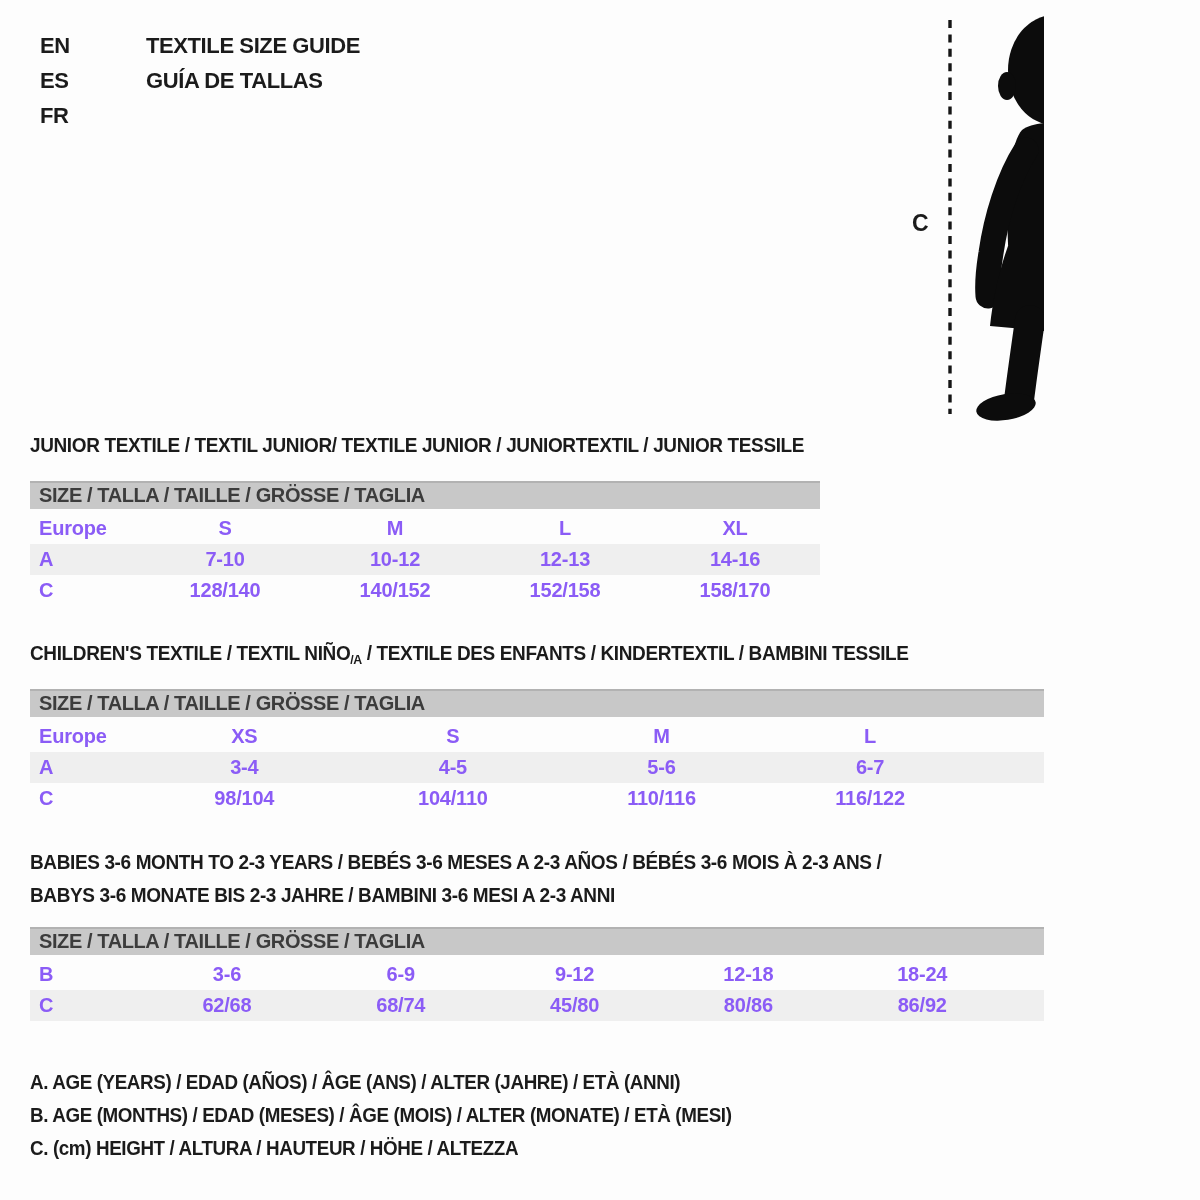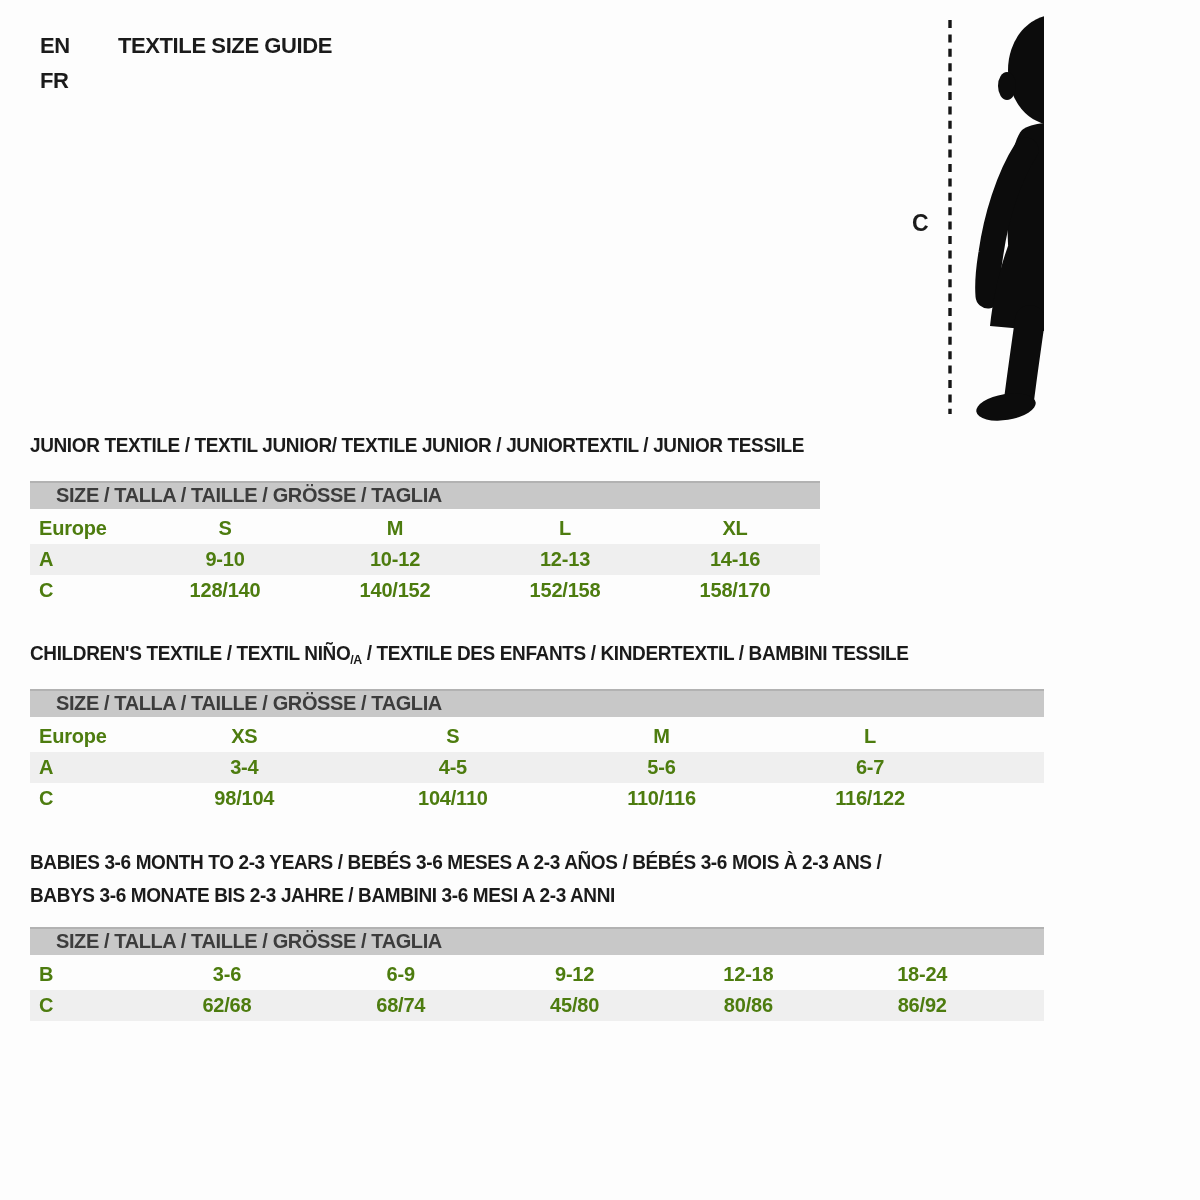--- a/index.html
+++ b/index.html
@@ -10,21 +10,21 @@
     font-weight:700;
     color:#1b1b1b;
     -webkit-font-smoothing:antialiased;
   }
   .page{position:relative;width:1044px;height:1200px;overflow:hidden;}
 
   
   .lang-header{position:absolute;left:40px;top:28px;}
   .lang-row{display:flex;height:35px;align-items:center;font-size:22px;letter-spacing:-0.4px;}
   .lang-code{width:78px;flex:0 0 78px;}
-  .lang-title{white-space:nowrap;}
+  .lang-title{white-space:nowrap;margin-left:28px;}
 
   
   .figure{position:absolute;left:900px;top:8px;width:270px;height:415px;}
   .figure svg{position:absolute;left:0;top:0;}
   .c-label{position:absolute;left:12px;top:202px;font-size:23px;}
 
   
   .section-title{
     position:absolute;left:30px;
     font-size:20px;letter-spacing:-0.4px;white-space:nowrap;
@@ -39,26 +39,26 @@
 
   
   .tbl{position:absolute;left:30px;}
   #tbl-junior{top:481px;width:790px;}
   #tbl-children{top:689px;width:1153px;}
   #tbl-babies{top:927px;width:1153px;}
 
   .tbl-bar{
     height:28px;background:#c8c8c8;color:#3c3c3c;
     display:flex;align-items:center;
-    padding-left:26px;
+    padding-left:9px;
     font-size:20px;letter-spacing:-0.4px;
     box-shadow:inset 0 2px 0 rgba(150,150,150,.45);
   }
   .tbl-rows{margin-top:4px;}
-  .t-row{display:flex;height:31px;align-items:center;font-size:20px;letter-spacing:-0.2px;color:#4d7c0f;}
+  .t-row{display:flex;height:31px;align-items:center;font-size:20px;letter-spacing:-0.2px;color:#8b5cf6;}
   .t-row:nth-child(2){background:#efefef;}
   .t-label{flex:0 0 110px;width:110px;padding-left:9px;box-sizing:border-box;}
   .t-cell{flex:1;text-align:center;}
 
   
   .legend{position:absolute;left:30px;top:1066px;}
   .legend-line{
     display:flex;align-items:center;height:33px;
     font-size:20px;letter-spacing:-0.4px;white-space:nowrap;
     transform:scaleX(0.94);transform-origin:0 50%;
@@ -68,20 +68,24 @@
 <body>
 
 <div class="page">
 
   <div class="lang-header">
     <div class="lang-row">
       <span class="lang-code">EN</span>
       <span class="lang-title">TEXTILE SIZE GUIDE</span>
     </div>
     <div class="lang-row">
+      <span class="lang-code">ES</span>
+      <span class="lang-title">GUÍA DE TALLAS</span>
+    </div>
+    <div class="lang-row">
       <span class="lang-code">FR</span>
     </div>
   </div>
 
   <div class="figure">
     <span class="c-label">C</span>
     <svg width="270" height="415" viewBox="0 0 270 415" aria-hidden="true">
       <line x1="50" y1="12" x2="50" y2="406" stroke="#151515" stroke-width="3.4" stroke-dasharray="8 6.4"></line>
       <g fill="#0c0c0c" transform="translate(62,0)">
 
@@ -113,21 +117,21 @@
     <div class="tbl-rows">
       <div class="t-row">
         <span class="t-label">Europe</span>
         <span class="t-cell">S</span>
         <span class="t-cell">M</span>
         <span class="t-cell">L</span>
         <span class="t-cell">XL</span>
       </div>
       <div class="t-row">
         <span class="t-label">A</span>
-        <span class="t-cell">9-10</span>
+        <span class="t-cell">7-10</span>
         <span class="t-cell">10-12</span>
         <span class="t-cell">12-13</span>
         <span class="t-cell">14-16</span>
       </div>
       <div class="t-row">
         <span class="t-label">C</span>
         <span class="t-cell">128/140</span>
         <span class="t-cell">140/152</span>
         <span class="t-cell">152/158</span>
         <span class="t-cell">158/170</span>
@@ -189,14 +193,19 @@
         <span class="t-cell">62/68</span>
         <span class="t-cell">68/74</span>
         <span class="t-cell">45/80</span>
         <span class="t-cell">80/86</span>
         <span class="t-cell">86/92</span>
         <span class="t-cell">92/98</span>
       </div>
     </div>
   </div>
 
+  <div class="legend">
+    <div class="legend-line">A. AGE (YEARS) / EDAD (AÑOS) / ÂGE (ANS) / ALTER (JAHRE) / ETÀ (ANNI)</div>
+    <div class="legend-line">B. AGE (MONTHS) / EDAD (MESES) / ÂGE (MOIS) / ALTER (MONATE) / ETÀ (MESI)</div>
+    <div class="legend-line">C. (cm) HEIGHT / ALTURA / HAUTEUR / HÖHE / ALTEZZA</div>
+  </div>
 
 </div>
 
 </body></html>

